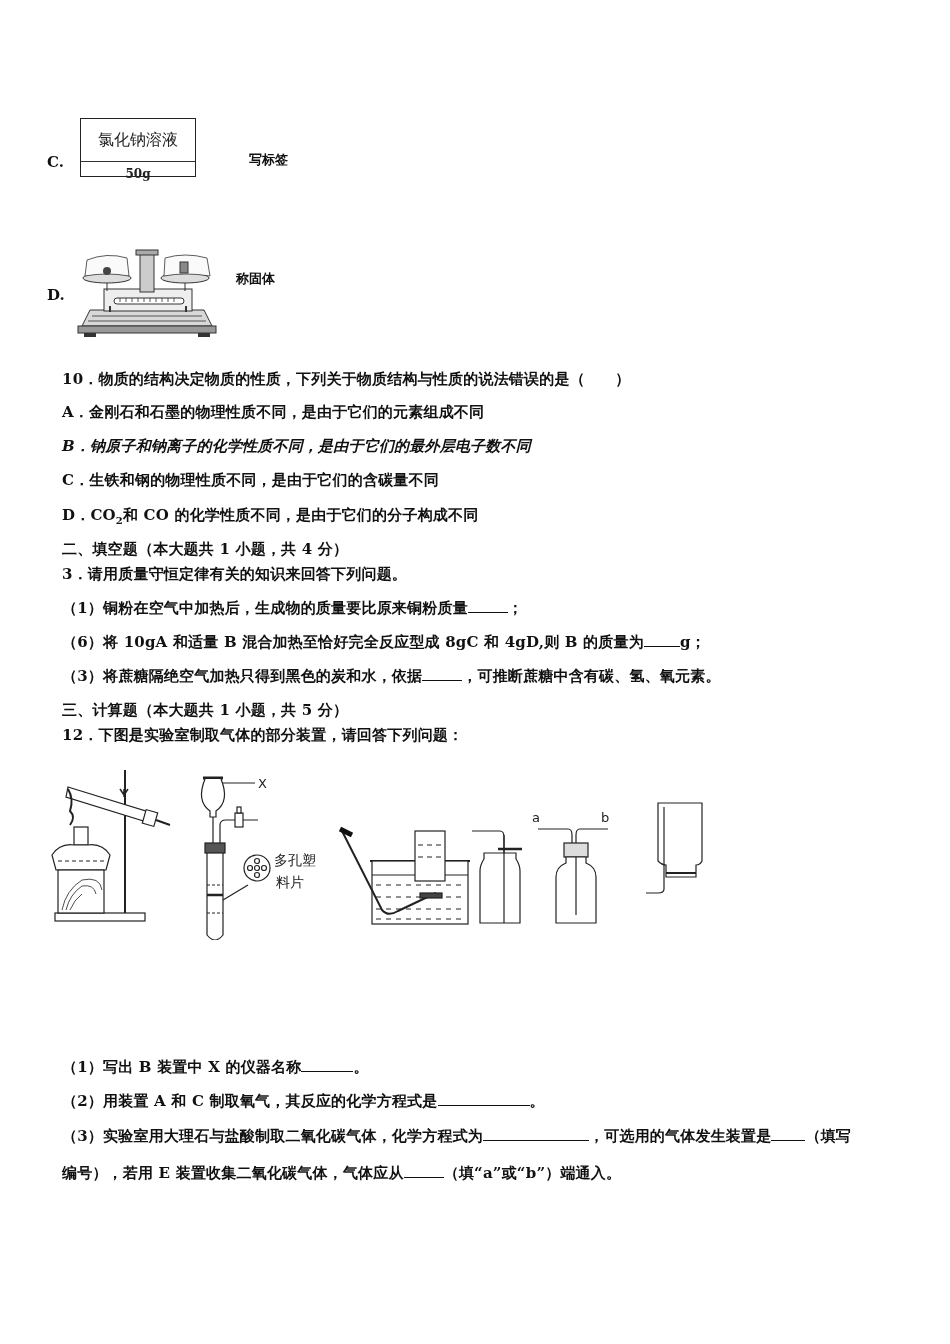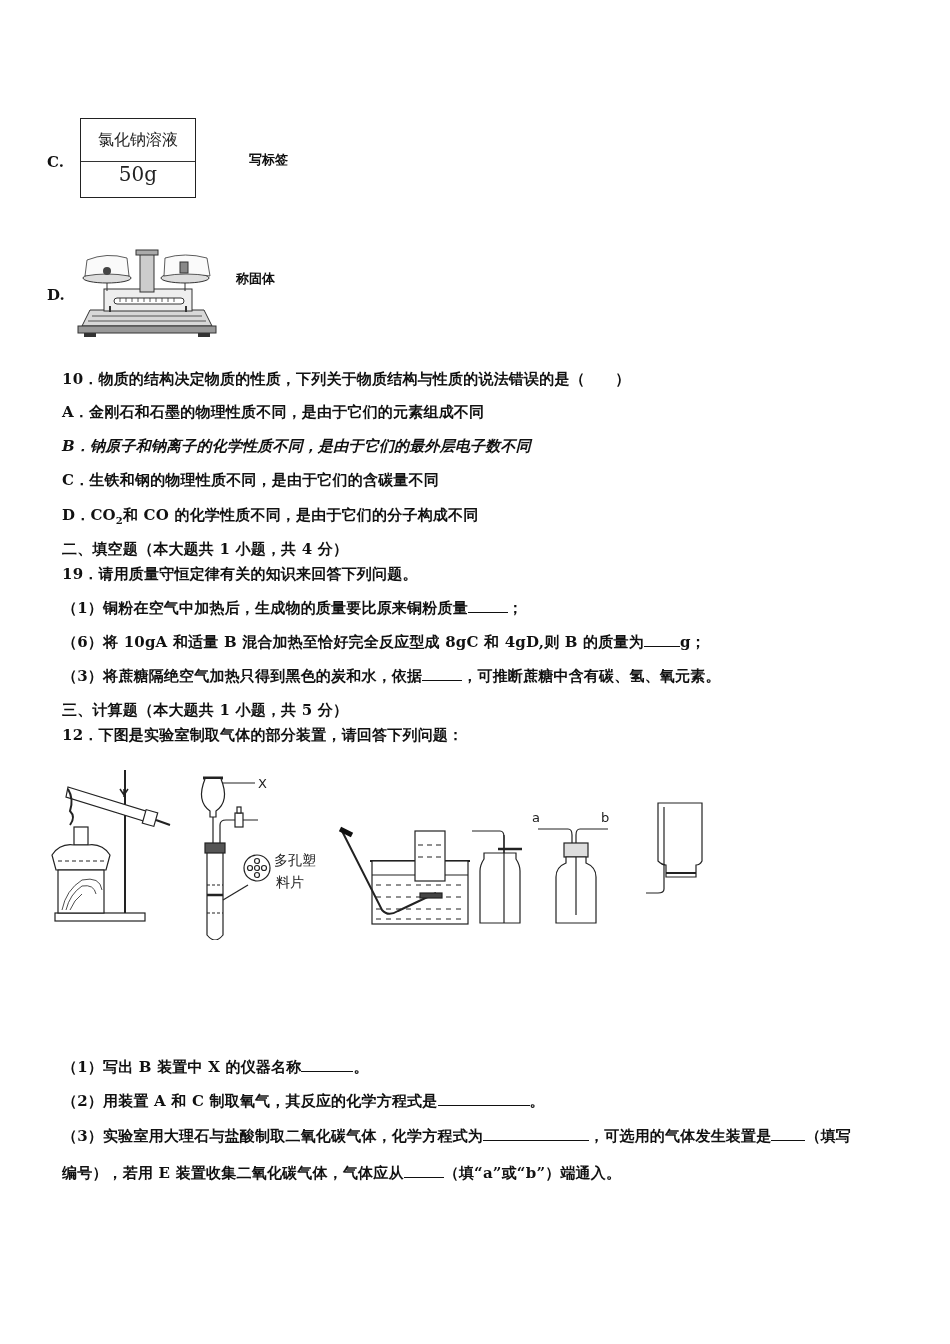--- a/index.html
+++ b/index.html
@@ -1,25 +1,25 @@
 <!DOCTYPE html>
 <html><head>
 <meta charset="utf-8">
 <style>
   html, body { margin: 0; padding: 0; background: #ffffff; }
   body { width: 950px; height: 1344px; position: relative; overflow: hidden;
          font-family: "DejaVu Serif", "Liberation Serif", serif; color: #111; }
   .abs { position: absolute; }
   .line { position: absolute; left: 62px; font-size: 15px; font-weight: bold; line-height: 20px; white-space: nowrap; letter-spacing: 0.2px; }
   .opt-letter { font-weight: bold; font-size: 15px; }
-  .label-box { position: absolute; left: 80px; top: 118px; width: 116px; height: 80px; border: 1.5px solid #222; box-sizing: border-box; }
+  .label-box { position: absolute; left: 80px; top: 118px; width: 116px; height: 59px; border: 1.5px solid #222; box-sizing: border-box; }
   .label-box .top { height: 42px; border-bottom: 1px solid #333; display: flex; align-items: center; justify-content: center;
                     font-family: "DejaVu Sans", sans-serif; font-size: 16px; font-weight: normal; color: #222; }
   .label-box .bot { height: 24px; display: flex; align-items: center; justify-content: center;
-                    font-size: 20px; font-weight: normal; color: #222; }
+                    font-size: 12px; font-weight: bold; color: #222; }
   .caption { position: absolute; font-size: 13px; font-weight: bold; }
   .blank { display: inline-block; border-bottom: 1px solid #111; height: 14px; vertical-align: baseline; }
   sub { font-size: 10px; }
   svg { position: absolute; }
   .svgtext { font-family: "DejaVu Sans", sans-serif; }
 </style>
 </head>
 <body>
 
 <div class="abs opt-letter" style="left:47px; top:153px;">C.</div>
@@ -78,21 +78,21 @@
   <span>B．</span><span>钠原子和钠离子的化学性质不同，是由于它们的最外层电子数不同</span>
 </div>
 <div class="line" style="top:470px;">
   <span>C．</span><span>生铁和钢的物理性质不同，是由于它们的含碳量不同</span>
 </div>
 <div class="line" style="top:505px;">
   <span>D．</span><span>CO</span><sub>2</sub><span>和 CO 的化学性质不同，是由于它们的分子构成不同</span>
 </div>
 
 <div class="line" style="top:539px;">二、填空题（本大题共 1 小题，共 4 分）</div>
-<div class="line" style="top:564px;">19．请用质量守恒定律有关的知识来回答下列问题。</div>
+<div class="line" style="top:564px;">3．请用质量守恒定律有关的知识来回答下列问题。</div>
 <div class="line" style="top:598px;">
   <span>（1）铜粉在空气中加热后，生成物的质量要比原来铜粉质量</span><span class="blank" style="width:40px;"></span><span>；</span>
 </div>
 <div class="line" style="top:632px;">
   <span>（6）将 10gA 和适量 B 混合加热至恰好完全反应型成 8gC 和 4gD,则 B 的质量为</span><span class="blank" style="width:36px;"></span><span>g；</span>
 </div>
 <div class="line" style="top:666px;">
   <span>（3）将蔗糖隔绝空气加热只得到黑色的炭和水，依据</span><span class="blank" style="width:40px;"></span><span>，可推断蔗糖中含有碳、氢、氧元素。</span>
 </div>
 

